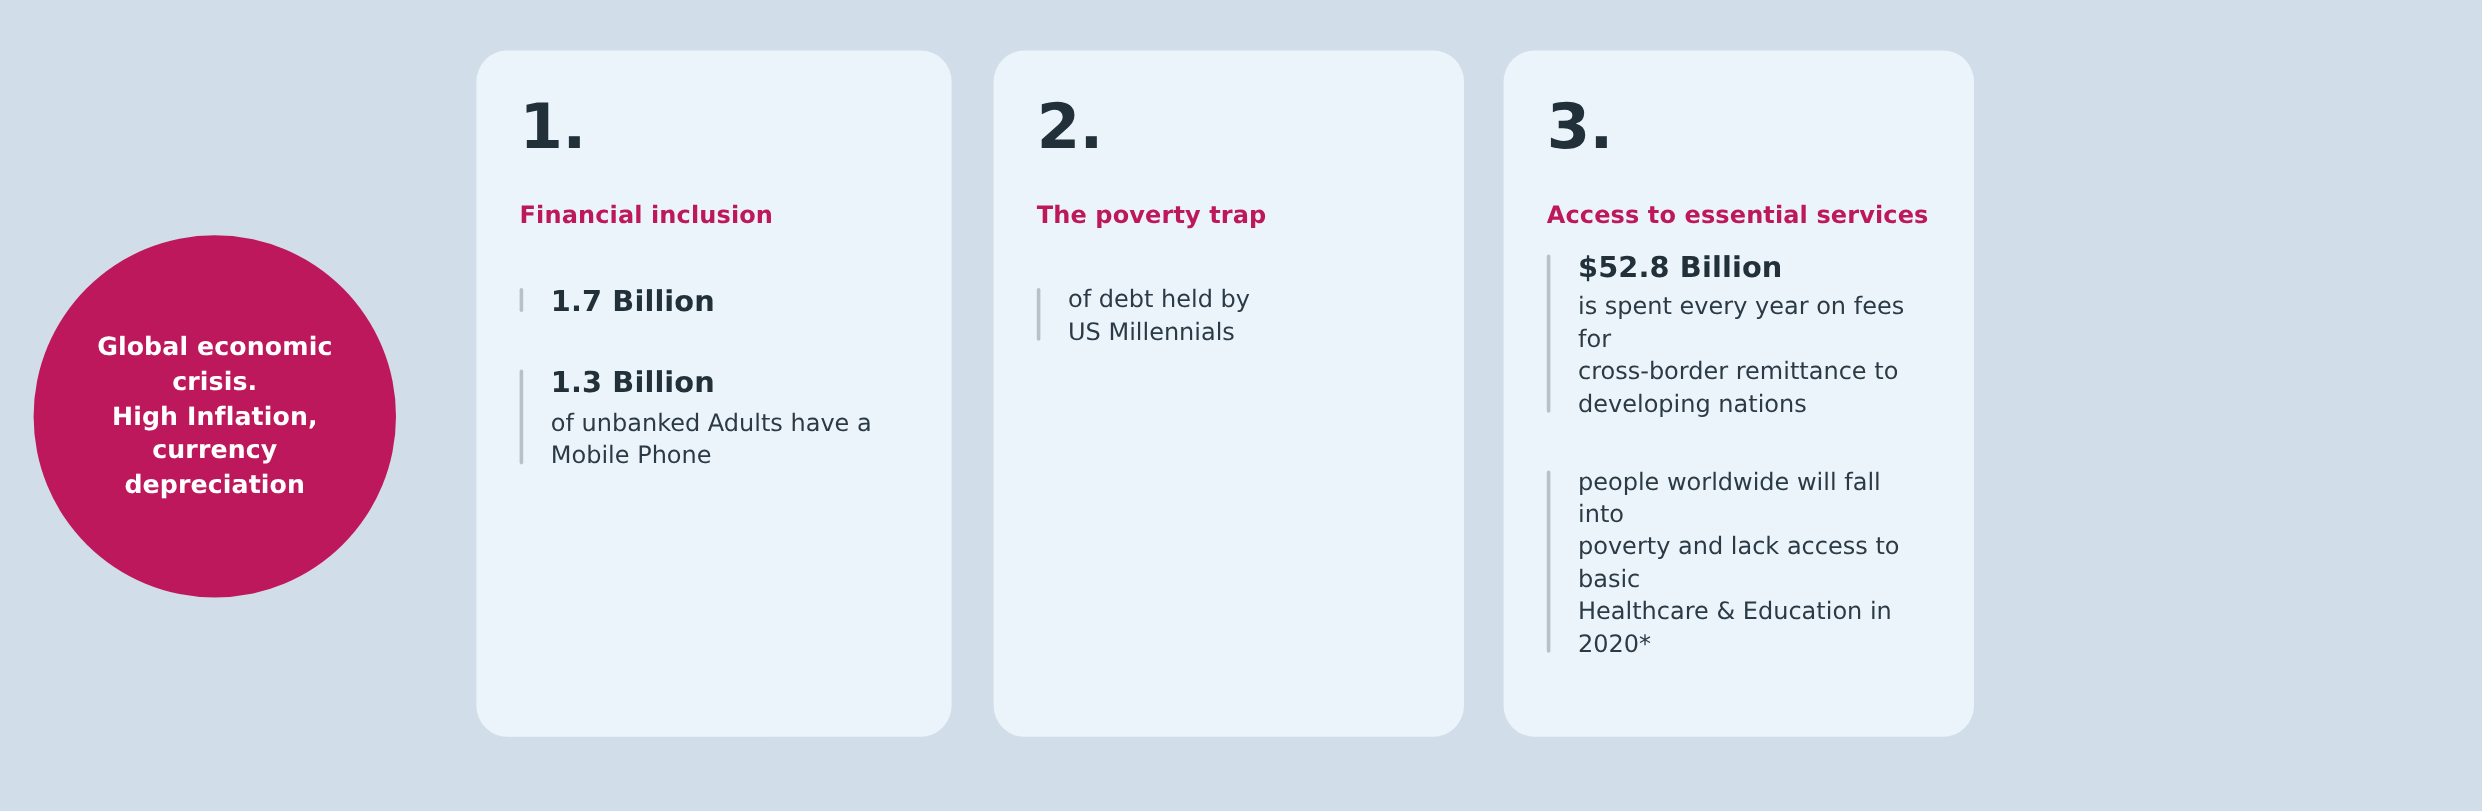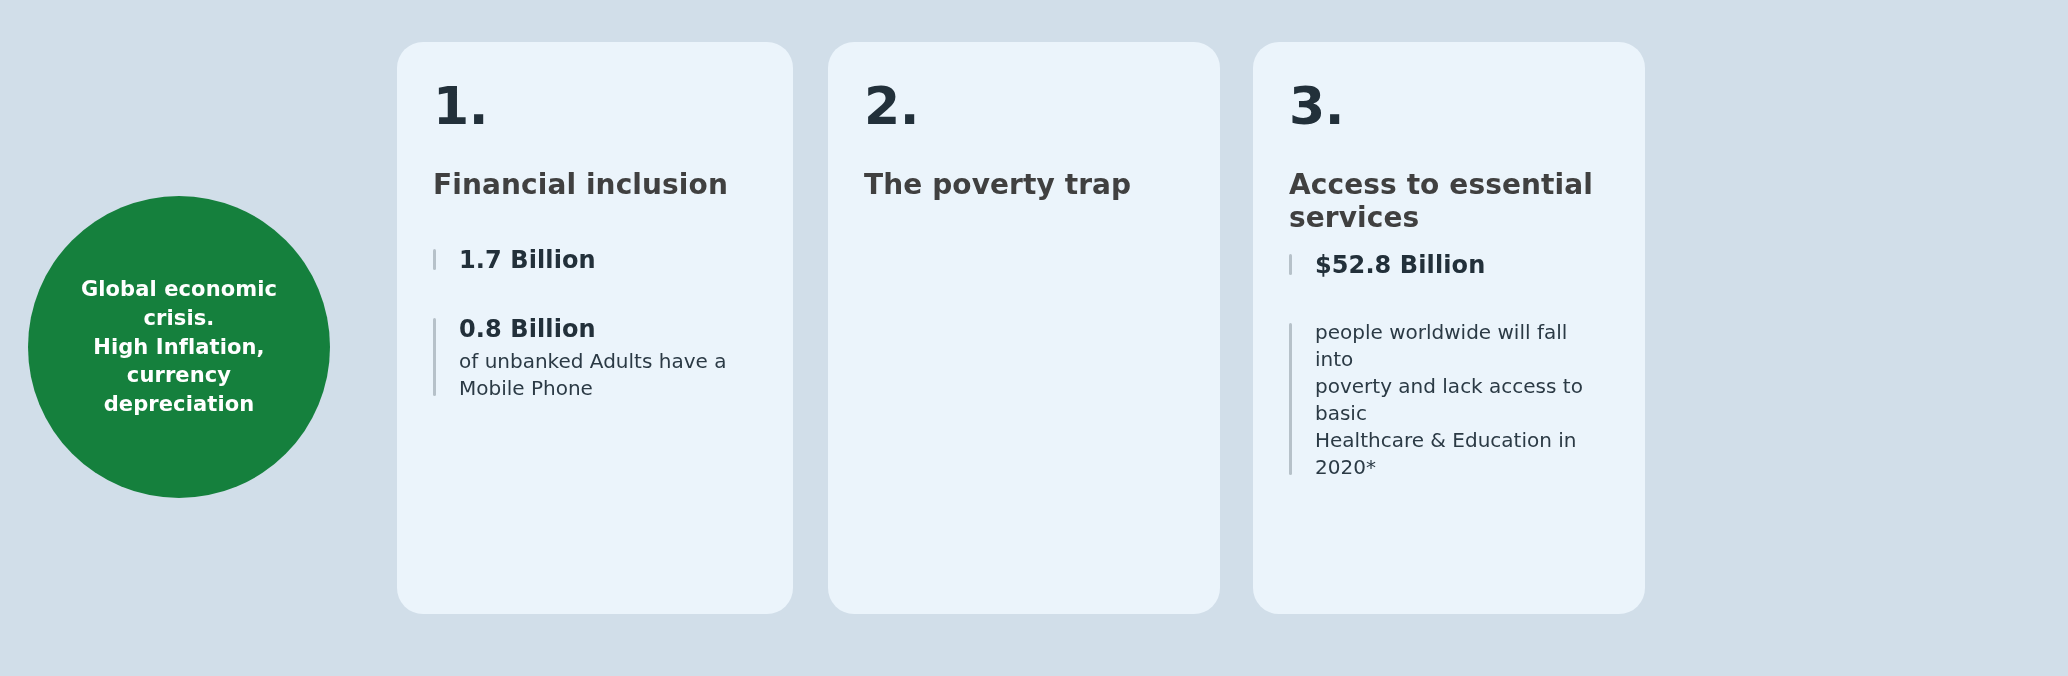--- a/index.html
+++ b/index.html
@@ -16,21 +16,21 @@
   .canvas {
     position: relative;
     width: 2068px;
     height: 676px;
   }
 
   
   .bubble {
     position: absolute;
     border-radius: 50%;
-    background: #15803d;
+    background: #be185d;
     display: flex;
     align-items: center;
     justify-content: center;
     box-sizing: border-box;
   }
   .bubble-text {
     color: #ffffff;
     font-weight: bold;
     font-size: 21px;
     line-height: 1.38;
@@ -68,23 +68,23 @@
 
   .card-number {
     font-size: 52px;
     font-weight: bold;
     color: #22303a;
     line-height: 1;
     letter-spacing: -0.5px;
     margin: 0 0 36px 0;
   }
   .card-title {
-    font-size: 28px;
+    font-size: 20px;
     font-weight: bold;
-    color: #404040;
+    color: #be185d;
     line-height: 1.18;
     margin: 0 0 44px 0;
     letter-spacing: 0.1px;
   }
   .card-title.two-line {
     margin-bottom: 16px;
   }
 
   
   .stat {
@@ -134,41 +134,46 @@
 
   <div class="card" id="card-1">
     <div class="card-number">1.</div>
     <div class="card-title">Financial inclusion</div>
 
     <div class="stat">
       <div class="stat-value">1.7 Billion</div>
     </div>
 
     <div class="stat">
-      <div class="stat-value">0.8 Billion</div>
+      <div class="stat-value">1.3 Billion</div>
       <div class="stat-desc">of unbanked Adults have a
 Mobile Phone</div>
     </div>
   </div>
 
   <div class="card" id="card-2">
     <div class="card-number">2.</div>
     <div class="card-title">The poverty trap</div>
 
     <div class="stat">
+      <div class="stat-desc">of debt held by
+US Millennials</div>
     </div>
 
   </div>
 
   <div class="card" id="card-3">
     <div class="card-number">3.</div>
     <div class="card-title two-line">Access to essential services</div>
 
     <div class="stat">
       <div class="stat-value">$52.8 Billion</div>
+      <div class="stat-desc">is spent every year on fees for
+cross-border remittance to
+developing nations</div>
     </div>
 
     <div class="stat">
       <div class="stat-desc">people worldwide will fall into
 poverty and lack access to basic
 Healthcare &amp; Education in 2020*</div>
     </div>
   </div>
 
 

